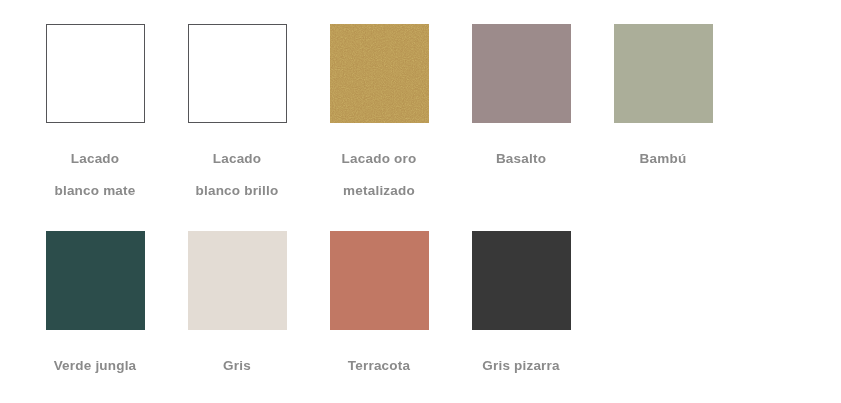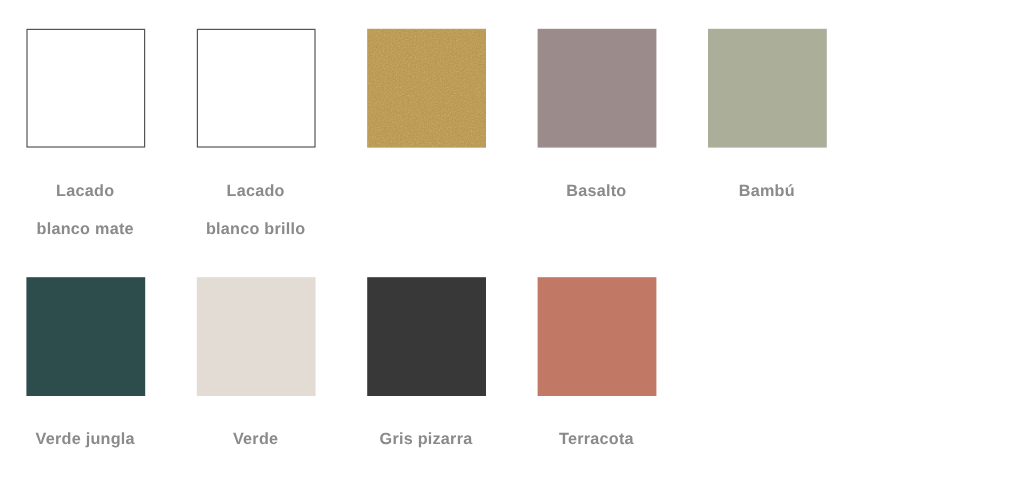--- a/index.html
+++ b/index.html
@@ -14,20 +14,21 @@
     width: 841px;
     height: 403px;
     position: relative;
     background: #ffffff;
   }
   .swatch-row {
     display: flex;
     flex-direction: row;
     align-items: flex-start;
     width: 775px;
+    padding-left: 24px;
   }
   #row-1 { padding-top: 24px; }
   #row-2 { padding-top: 24px; align-items: center; }
   .swatch-cell {
     width: 142px;
     flex: 0 0 142px;
     display: flex;
     flex-direction: column;
     align-items: center;
   }
@@ -89,20 +90,22 @@
               <feTurbulence type="fractalNoise" baseFrequency="0.9" numOctaves="4" stitchTiles="stitch" result="n"></feTurbulence>
               <feColorMatrix type="saturate" values="0" in="n" result="g"></feColorMatrix>
               <feComponentTransfer in="g">
                 <feFuncA type="linear" slope="0.85" intercept="0"></feFuncA>
               </feComponentTransfer>
             </filter>
           </defs>
           <rect width="99" height="99" filter="url(#goldnoise)"></rect>
         </svg>
       </div>
+      <div class="swatch-label">Lacado oro
+metalizado</div>
     </div>
 
     <div class="swatch-cell">
       <div class="swatch-chip" style="background:#9c8b8b;"></div>
       <div class="swatch-label">Basalto</div>
     </div>
 
     <div class="swatch-cell">
       <div class="swatch-chip" style="background:#abae99;"></div>
       <div class="swatch-label">Bambú</div>
@@ -112,31 +115,31 @@
 
   <div class="swatch-row" id="row-2">
 
     <div class="swatch-cell">
       <div class="swatch-chip" style="background:#2c4d4b;"></div>
       <div class="swatch-label">Verde jungla</div>
     </div>
 
     <div class="swatch-cell">
       <div class="swatch-chip" style="background:#e3dcd4;"></div>
-      <div class="swatch-label">Verde</div>
+      <div class="swatch-label">Gris</div>
+    </div>
+
+    <div class="swatch-cell">
+      <div class="swatch-chip" style="background:#c17864;"></div>
+      <div class="swatch-label">Terracota</div>
     </div>
 
     <div class="swatch-cell">
       <div class="swatch-chip" style="background:#383838;"></div>
       <div class="swatch-label">Gris pizarra</div>
-    </div>
-
-    <div class="swatch-cell">
-      <div class="swatch-chip" style="background:#c17864;"></div>
-      <div class="swatch-label">Terracota</div>
     </div>
 
     <div class="swatch-cell"></div>
     <div class="swatch-cell"></div>
 
   </div>
 
 </div>
 
 </body></html>

